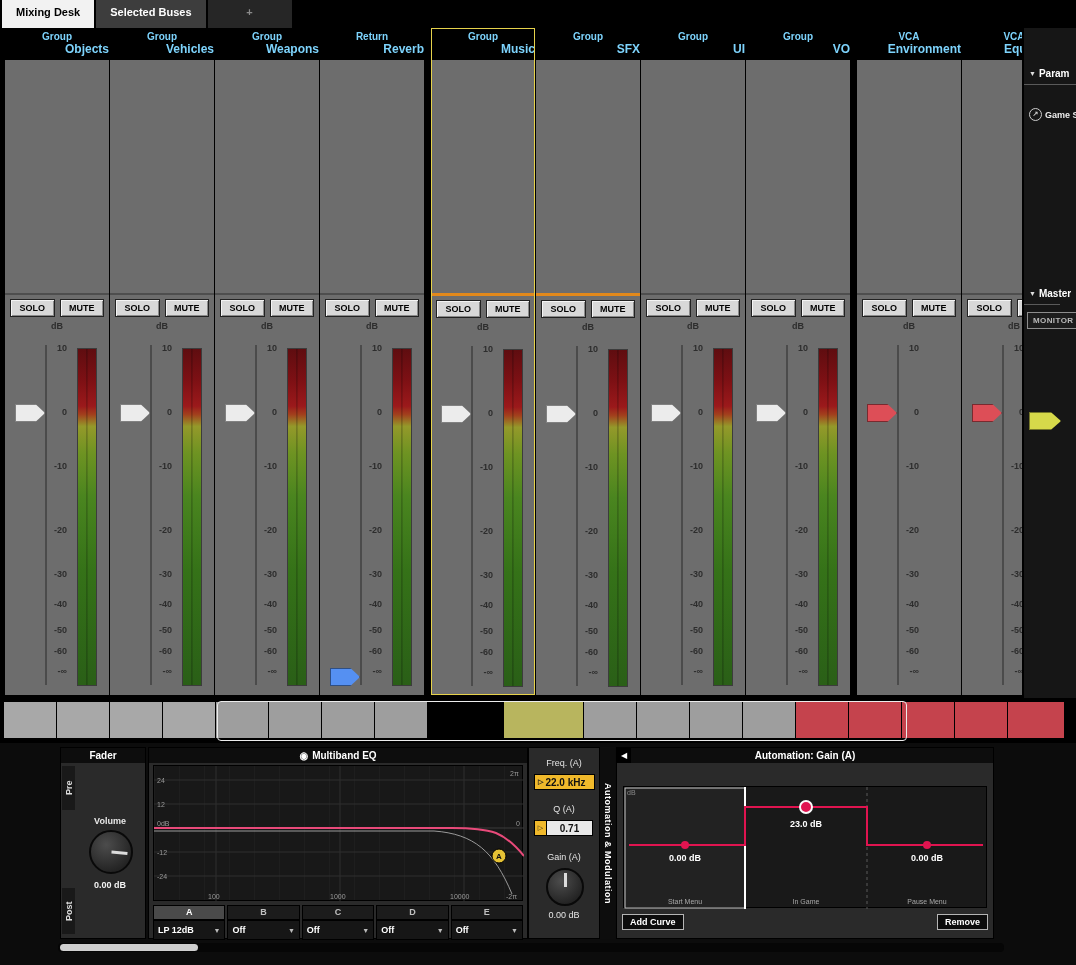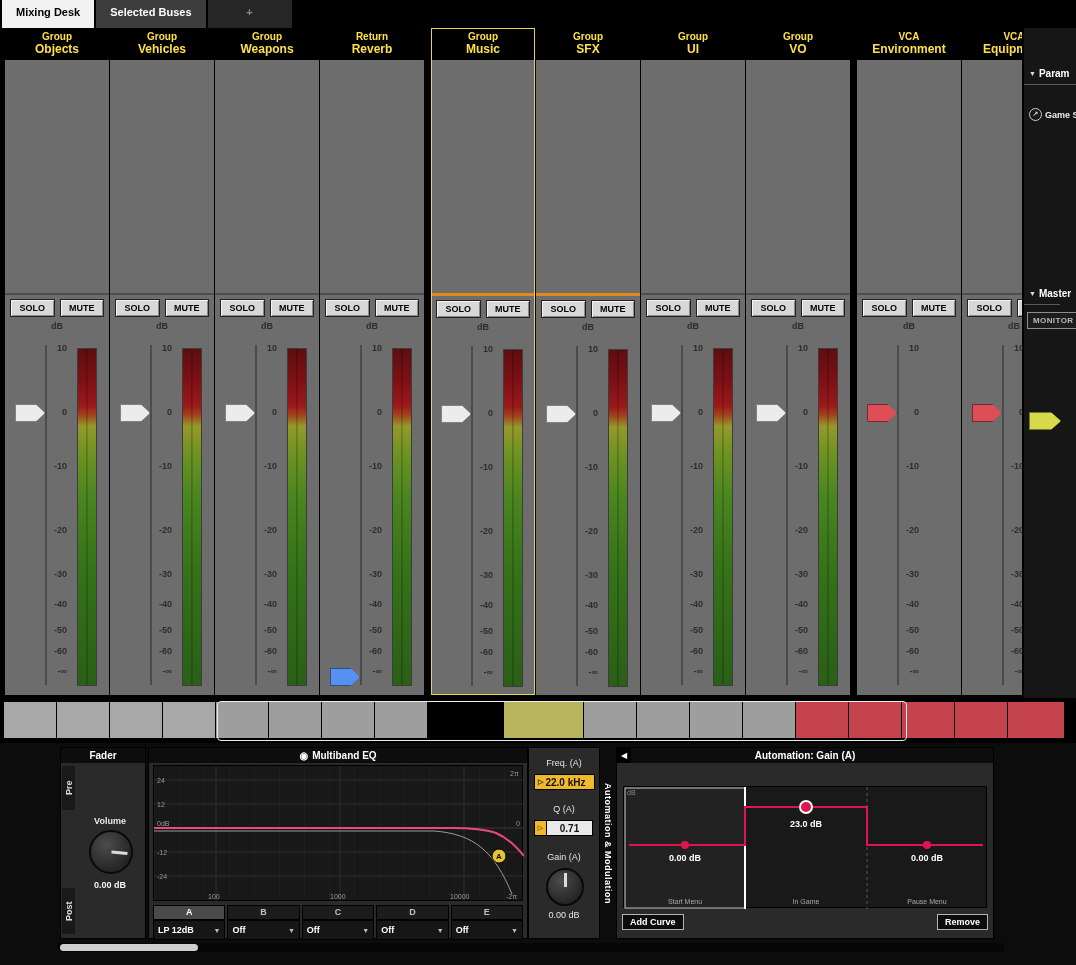--- a/index.html
+++ b/index.html
@@ -10,23 +10,23 @@
   .tab{height:32px;display:flex;align-items:center;padding:0 14px;font-size:11px;font-weight:bold;border-radius:3px 3px 0 0;margin-right:2px;}
   .tab.active{background:#f2f2f2;color:#000;}
   .tab.inactive{background:#3d3d3d;color:#fff;}
   .tab.add{background:#262626;color:#8a8a8a;width:56px;justify-content:center;}
 
   
   .mixer{position:absolute;top:28px;left:0;width:1022px;height:670px;background:#000;display:flex;padding-left:5px;box-sizing:border-box;overflow:hidden;}
   .channel{width:104px;margin-right:1px;background:#6d6d6d;position:relative;height:667px;flex:0 0 auto;}
   .channel.gap-before{margin-left:6px;}
   .channel.selected{outline:1px solid #e6d24b;outline-offset:-1px;z-index:2;}
-  .ch-header{height:32px;background:#000;color:#fde047;text-align:center;}
+  .ch-header{height:32px;background:#000;color:#7dd3fc;text-align:center;}
   .ch-type{font-size:10px;font-weight:bold;padding-top:3px;}
-  .ch-name{font-size:12px;font-weight:bold;}
+  .ch-name{font-size:12px;font-weight:bold;text-align:right;}
   .ch-drop{height:233px;border-bottom:2px solid #4e4e4e;}
   .ch-drop.drop-line{border-bottom:3px solid #e2891b;}
   .ch-buttons{display:flex;gap:5px;padding:4px 5px;height:18px;}
   .sm-btn{flex:1;background:#d8d8d8;color:#000;font-size:9px;font-weight:bold;text-align:center;line-height:16px;border:1px solid #222;box-shadow:inset 1px 1px 0 #f4f4f4,inset -1px -1px 0 #8a8a8a;}
   .ch-db{text-align:center;font-size:9px;font-weight:bold;color:#2d2d2d;height:12px;}
   .ch-fader{position:relative;height:362px;}
   .fader-track{position:absolute;left:40px;top:12px;width:2px;height:340px;background:#4b4b4b;}
   .scale-label{position:absolute;left:22px;width:40px;text-align:right;font-size:9px;font-weight:bold;color:#2d2d2d;height:11px;line-height:11px;}
   .fader-handle{position:absolute;left:10px;width:30px;height:18px;clip-path:polygon(0 0,68% 0,100% 50%,68% 100%,0 100%);box-shadow:inset 0 0 0 1px rgba(0,0,0,.45);z-index:3;}
   .meter{position:absolute;left:72px;top:15px;width:20px;height:338px;border:1px solid #3c3c3c;box-sizing:border-box;

